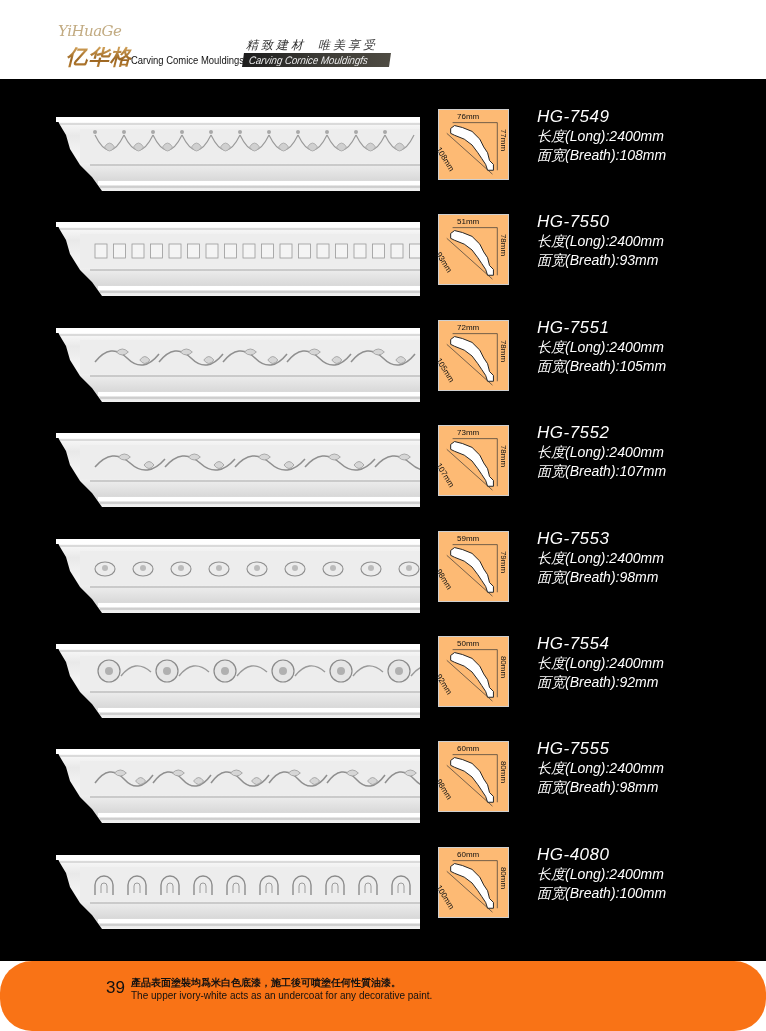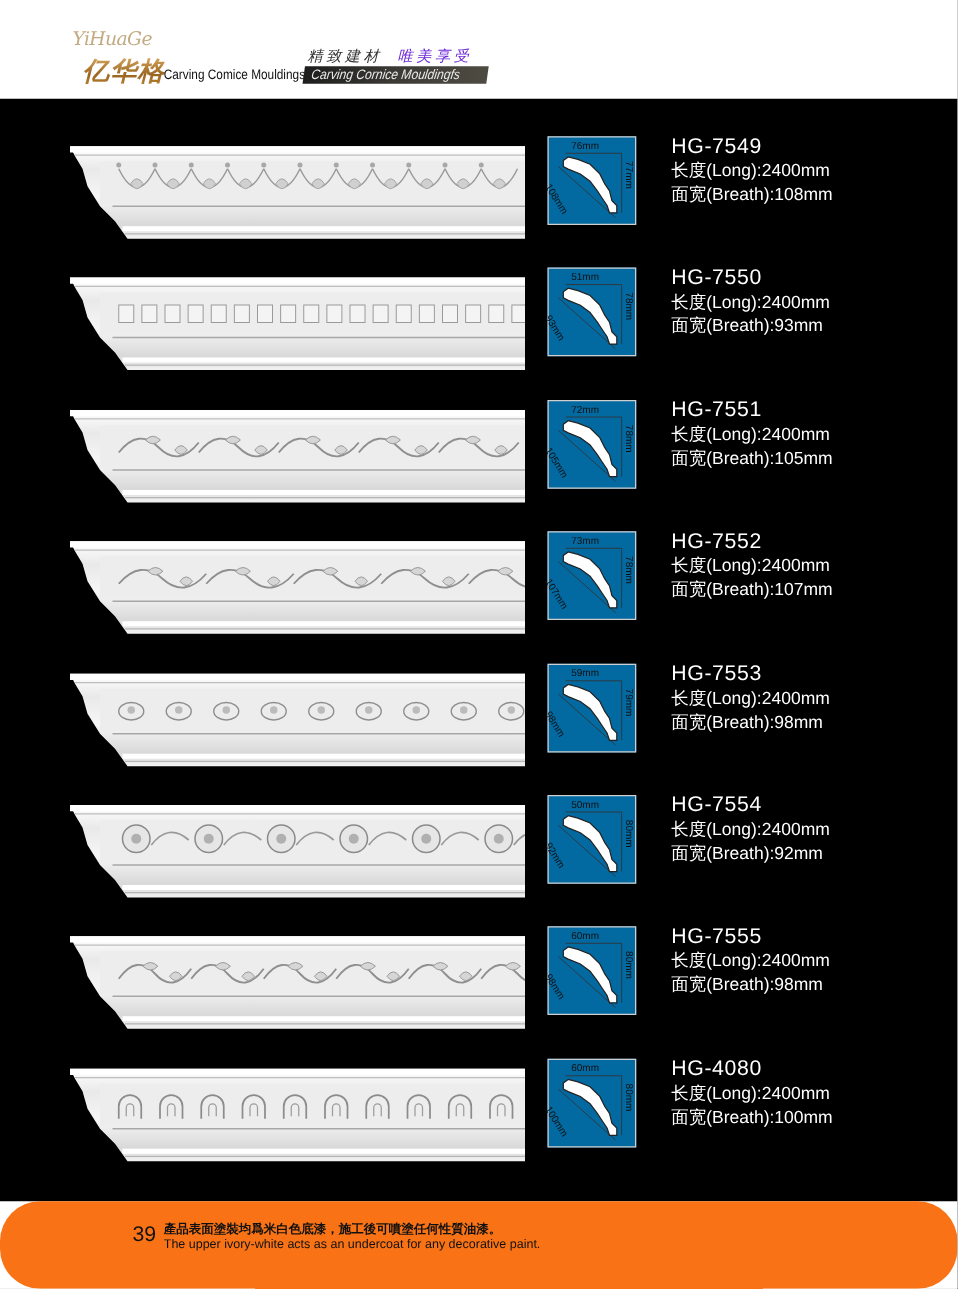--- a/index.html
+++ b/index.html
@@ -8,44 +8,44 @@
 
   
   .header { position:absolute; left:0; top:0; width:766px; height:79px; background:#ffffff; }
   .logo { position:absolute; left:58px; top:22px; width:66px; height:48px; }
   .logo-script { position:absolute; left:0; top:0; font-family:"DejaVu Serif", serif; font-style:italic; font-size:15px; color:#c2ab82; letter-spacing:-0.5px; white-space:nowrap; }
   .logo-cn { position:absolute; left:8px; top:21px; font-size:21px; font-weight:bold; font-style:italic; color:#b07a2e; letter-spacing:1px; white-space:nowrap;
              background:linear-gradient(180deg,#e2b369 0%,#9a6420 60%,#c48a3a 100%); -webkit-background-clip:text; background-clip:text;text-align:right; -webkit-text-fill-color:transparent; }
   .title-cn { position:absolute; left:148px; top:22px; font-size:26px; font-weight:bold; color:#111; letter-spacing:4px; font-family:"DejaVu Serif", serif; white-space:nowrap; }
   .title-en { position:absolute; left:131px; top:54px; font-size:11px; color:#111; white-space:nowrap; transform:scaleX(0.86); transform-origin:left; }
   .slogan-1 { position:absolute; left:246px; top:37px; font-size:12px; color:#333; font-style:italic; letter-spacing:3px; white-space:nowrap; }
-  .slogan-2 { position:absolute; left:318px; top:37px; font-size:12px; color:#6d28d9; font-style:italic; letter-spacing:3px; white-space:nowrap; }
+  .slogan-2 { position:absolute; left:318px; top:37px; font-size:12px; color:#404040; font-style:italic; letter-spacing:3px; white-space:nowrap; }
   .banner-en { position:absolute; left:243px; top:53px; height:14px; padding:0 6px; font-size:11px; font-style:italic; color:#ececec; white-space:nowrap;
                background:linear-gradient(90deg,#1d1d1d,#3b3a35 50%,#4e4b42); transform:skewX(-8deg); line-height:14px; }
   .banner-en span { display:inline-block; transform:scaleX(0.88); transform-origin:left; }
 
   
   .panel { position:absolute; left:0; top:79px; width:766px; height:882px; background:#000000; }
 
   .row { position:absolute; left:0; width:766px; height:98px; }
 
   
   .moulding { position:absolute; left:40px; top:0; width:380px; height:98px; }
   .moulding svg { width:100%; height:100%; display:block; }
 
   
-  .profile { position:absolute; left:438px; top:6px; width:71px; height:71px; background:#0369a1; border:1px solid #cfcfcf; }
+  .profile { position:absolute; left:438px; top:6px; width:71px; height:71px; background:#fdba74; border:1px solid #cfcfcf; }
   .profile svg { width:100%; height:100%; display:block; }
   .dim { position:absolute; font-size:8px; color:#111; white-space:nowrap; line-height:1; }
   .dim-top { left:18px; top:3px; }
   .dim-right { right:-6px; top:26px; transform:rotate(90deg); transform-origin:center; }
   .dim-diag { left:2px; top:36px; transform:rotate(58deg); transform-origin:left top; }
 
   
-  .spec { position:absolute; left:537px; top:4px; color:#ffffff; }
+  .spec { position:absolute; left:537px; top:4px; color:#ffffff;font-style:italic; }
   .spec .code { font-size:17px; line-height:20px; letter-spacing:0.5px; }
   .spec .line { font-size:14px; line-height:19px; }
 
   
   .footer { position:absolute; left:0; top:961px; width:766px; height:70px; background:#f97316;border-radius:32px; }
   .page-num { position:absolute; left:106px; top:17px; font-size:17px; color:#111; }
   .note-cn { position:absolute; left:131px; top:15px; font-size:10px; color:#111; font-weight:bold; white-space:nowrap; }
   .note-en { position:absolute; left:131px; top:29px; font-size:10px; color:#111; white-space:nowrap; }
 </style>
 </head>

